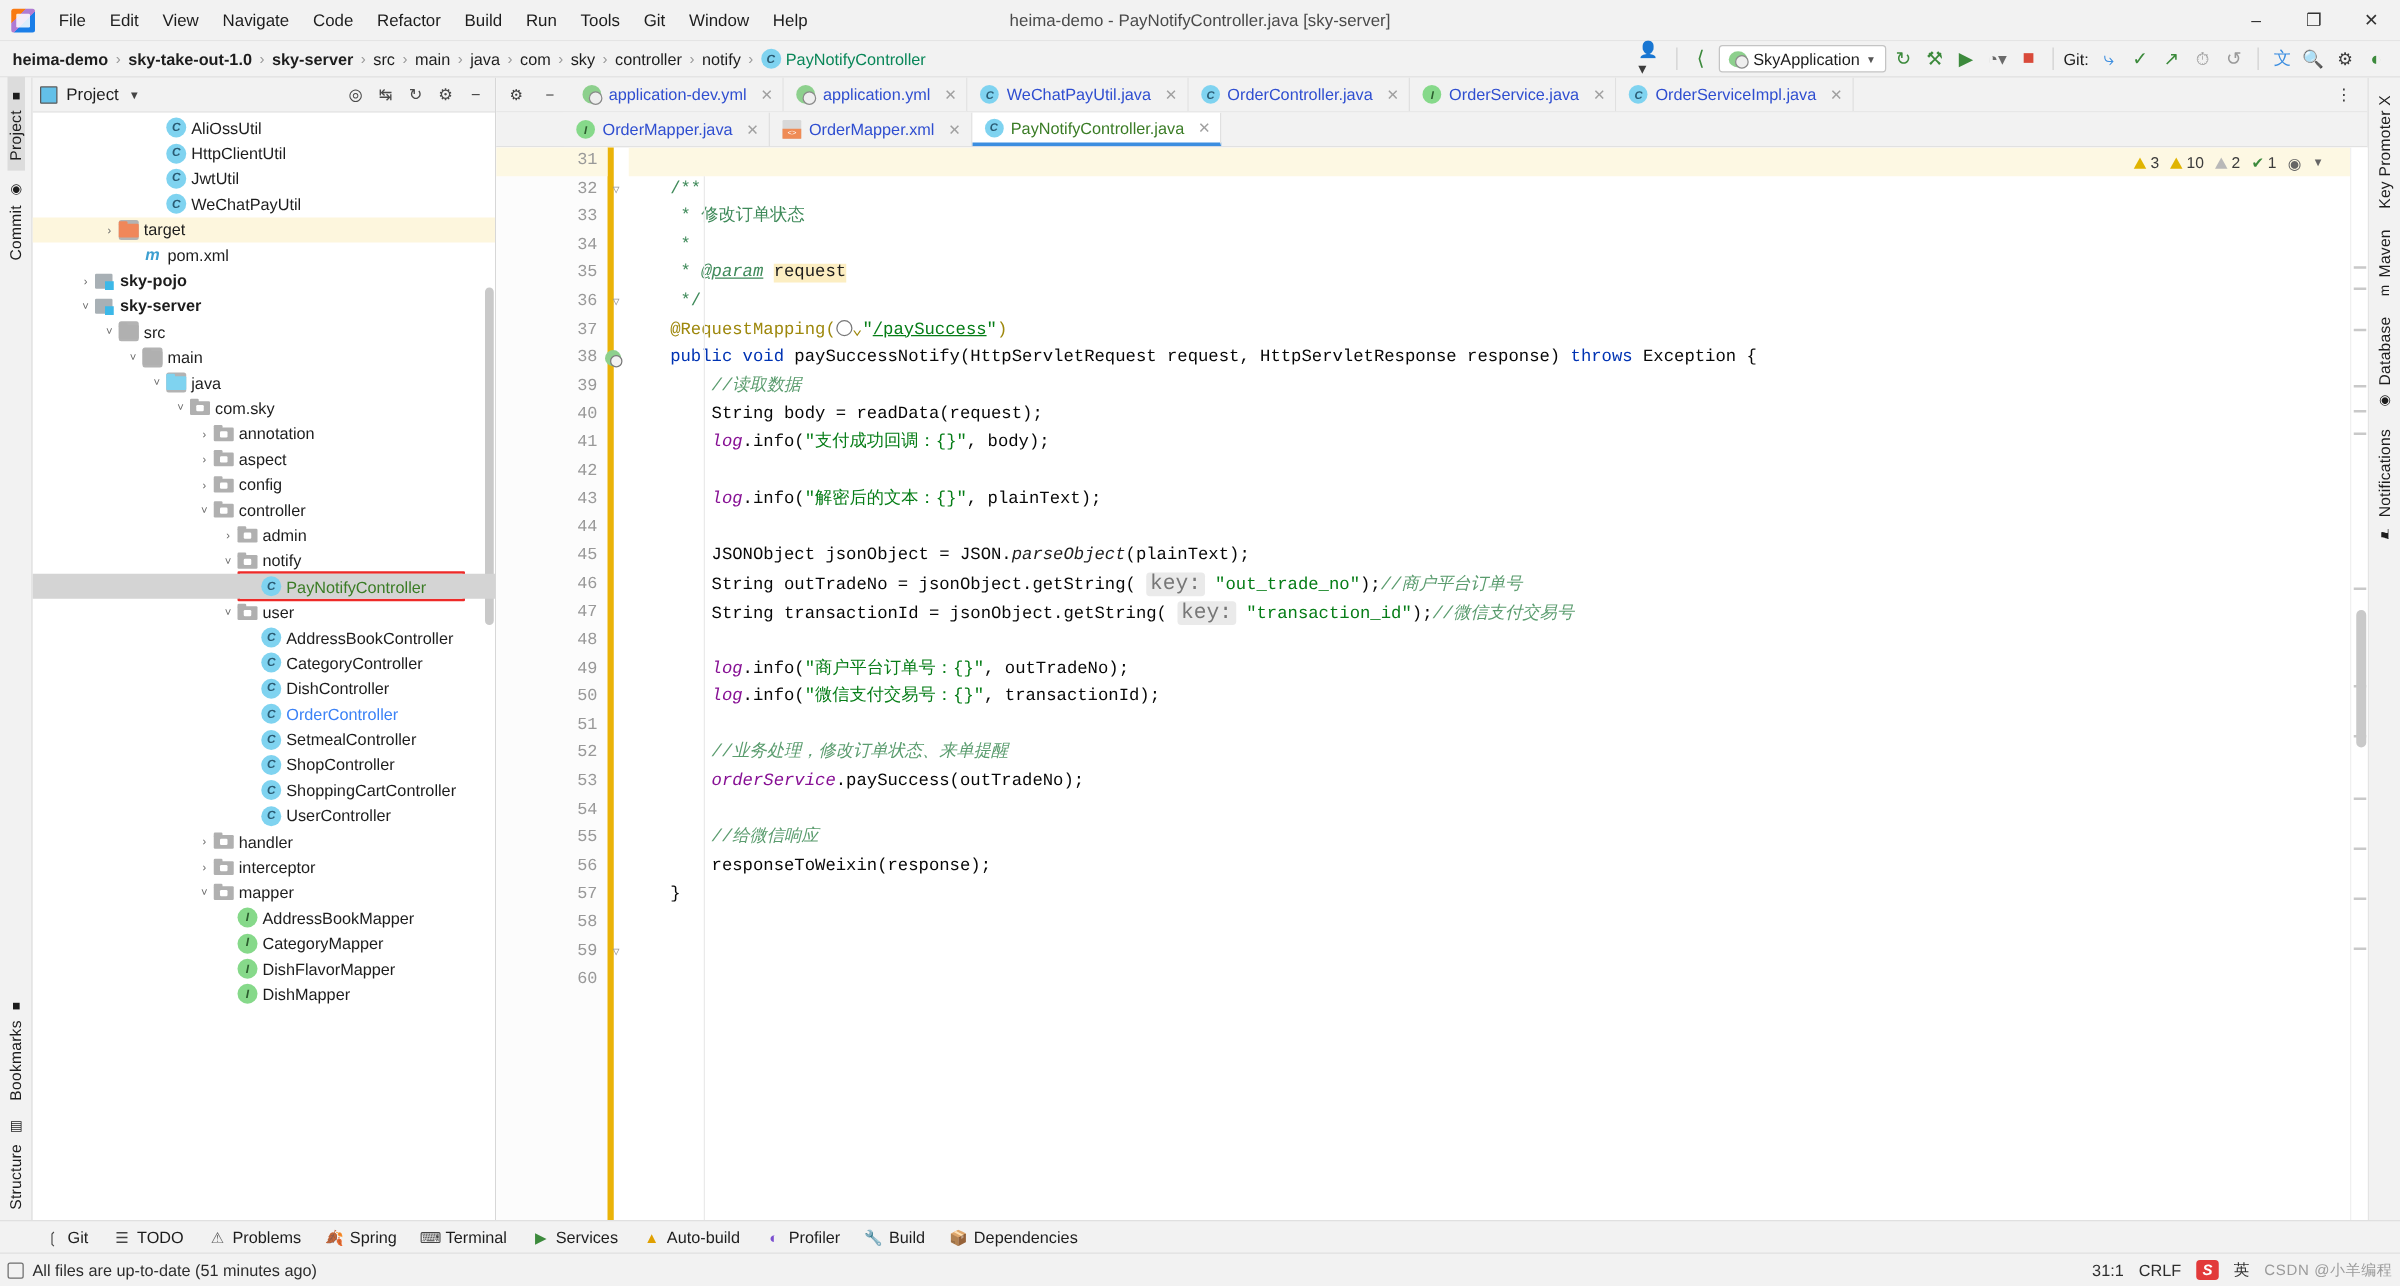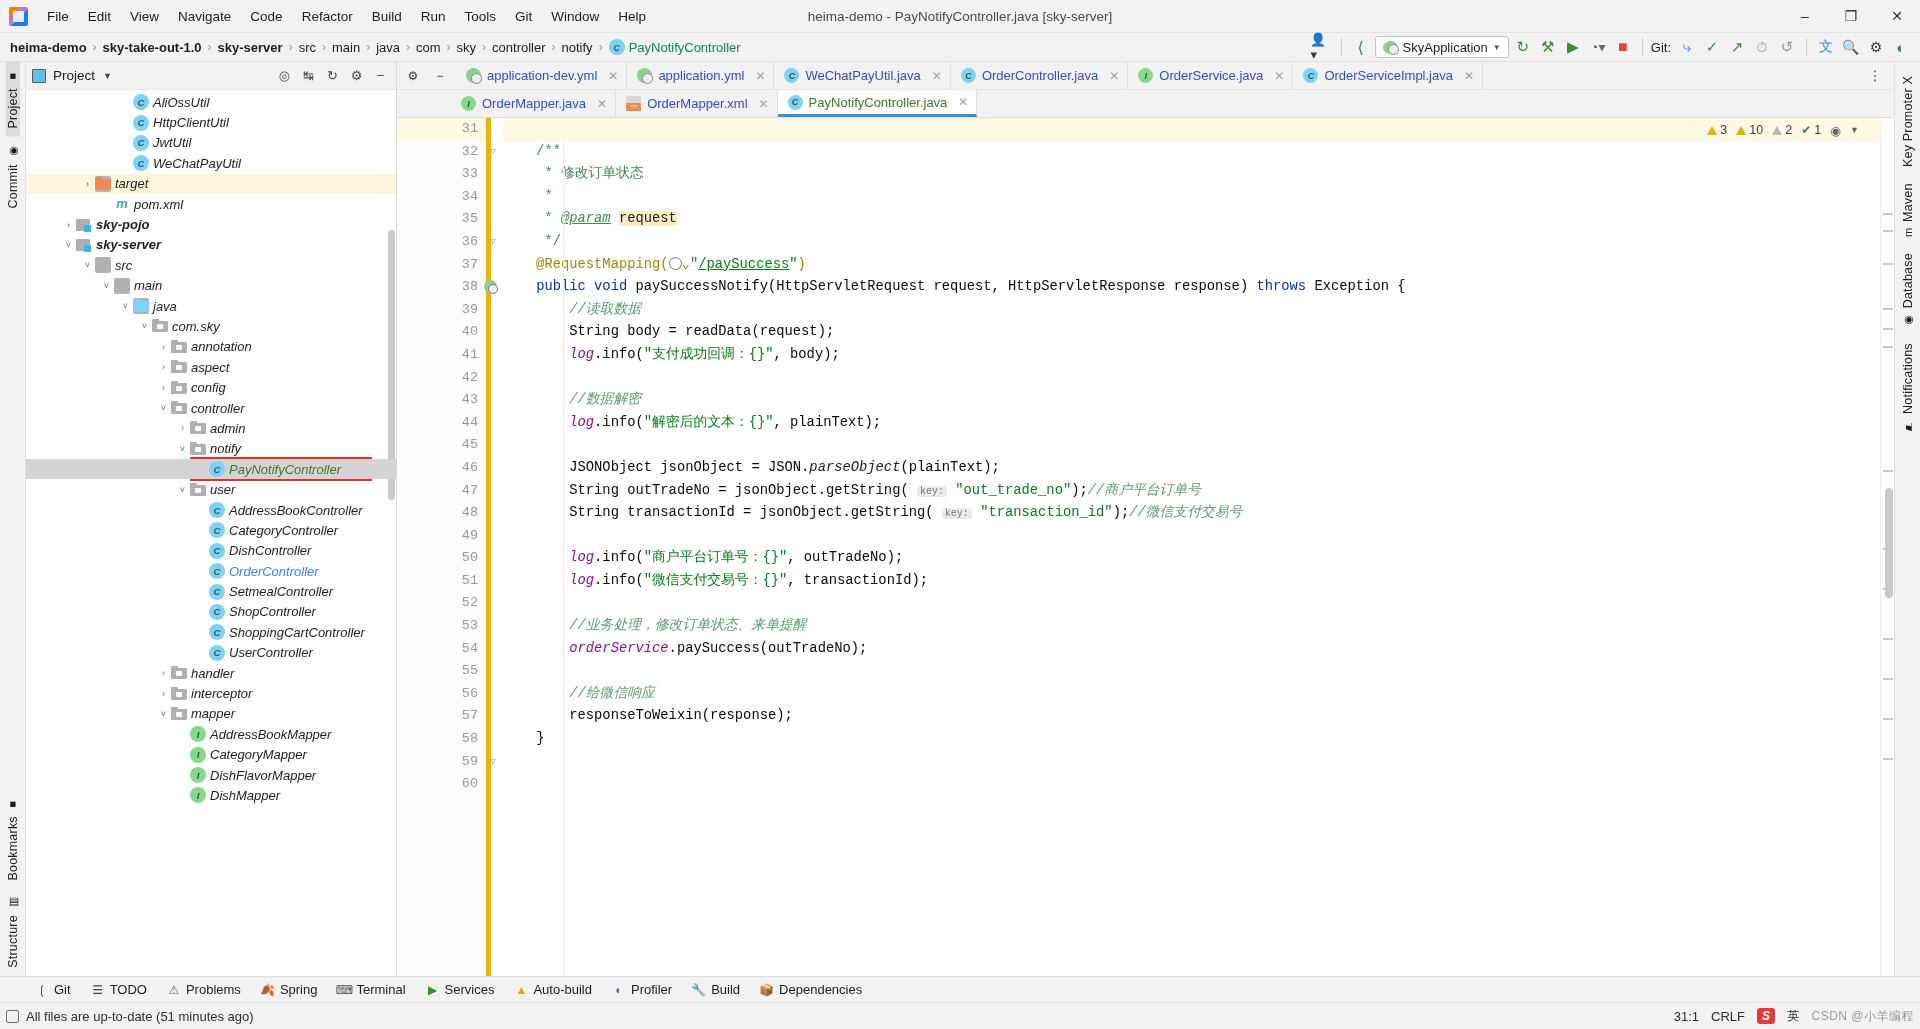--- a/index.html
+++ b/index.html
@@ -108,21 +108,21 @@
 
   .tree { flex: 1; overflow: hidden; position: relative; padding-top: 2px; }
   .tree-row {
     height: 20.4px; display: flex; align-items: center; font-size: 13px; color: #1d1d1d;
     white-space: nowrap; position: relative; padding-right: 4px;
   }
   .tree-row.hl-yellow { background: #fdf6dd; }
   .tree-row.hl-grey { background: #d4d4d4; }
   .arrow { width: 15px; text-align: center; font-size: 9px; color: #666; flex: 0 0 15px; }
   .arrow.none { color: transparent; }
-  .tnode-label { margin-left: 4px; font-style: italic; }
+  .tnode-label { margin-left: 4px; }
   .tnode-label.bold { font-weight: bold; }
   .tnode-label.green { color: #3a7c25; }
   .tnode-label.blue { color: #3b82f6; }
 
   
   .ic { width: 16px; height: 16px; flex: 0 0 16px; display: inline-block; position: relative; }
   .ic-class {
     border-radius: 50%; background: #7fd3f0; color: #2a5b73; font-size: 9.5px;
     display: flex; align-items: center; justify-content: center; font-weight: bold; font-style: italic;
   }
@@ -230,21 +230,21 @@
   .doc { color: #3f8a5a; }
   .docp { color: #3f8a5a; font-style: italic; text-decoration: underline; }
   .str { color: #067d17; }
   .ann { color: #9e880d; }
   .fld { color: #871094; font-style: italic; }
   .ital { color: #1d1d1d; font-style: italic; }
   .plain { color: #080808; }
   .hlbg { background: #fceec2; }
   .lnk { color: #067d17; text-decoration: underline; }
   .hint {
-    background: #eaeaea; color: #777; border-radius: 3px; padding: 0 3px; font-size: 10px;
+    background: #eaeaea; color: #777; border-radius: 3px; padding: 0 3px; font-size: 17px;
   }
   .globe {
     display: inline-block; width: 13px; height: 13px; border: 1.3px solid #777; border-radius: 50%;
     position: relative; vertical-align: -2px;
   }
 
   
   .inspect {
     position: absolute; right: 26px; top: 0; height: 24px; display: flex; align-items: center;
     gap: 9px; padding: 0 9px; font-size: 12.5px; z-index: 5;
@@ -747,21 +747,20 @@
             <div class="cline"><span class="doc">     * 修改订单状态</span></div>
             <div class="cline"><span class="doc">     *</span></div>
             <div class="cline"><span class="doc">     * </span><span class="docp">@param</span><span class="doc"> </span><span class="hlbg">request</span></div>
             <div class="cline"><span class="doc">     */</span></div>
             <div class="cline"><span class="ann">    @RequestMapping(</span><span class="globe"></span><span class="ann">⌄</span><span class="str">"</span><span class="lnk">/paySuccess</span><span class="str">"</span><span class="ann">)</span></div>
             <div class="cline">    <span class="kw">public void</span> <span class="plain">paySuccessNotify(HttpServletRequest request, HttpServletResponse response) </span><span class="kw">throws</span><span class="plain"> Exception {</span></div>
             <div class="cline">        <span class="cmz">//读取数据</span></div>
             <div class="cline">        <span class="plain">String body = readData(request);</span></div>
             <div class="cline">        <span class="fld">log</span><span class="plain">.info(</span><span class="str">"支付成功回调：{}"</span><span class="plain">, body);</span></div>
             <div class="cline">&nbsp;</div>
-            <div class="cline">        <span class="cmz">//数据解密</span></div>
             <div class="cline">        <span class="fld">log</span><span class="plain">.info(</span><span class="str">"解密后的文本：{}"</span><span class="plain">, plainText);</span></div>
             <div class="cline">&nbsp;</div>
             <div class="cline">        <span class="plain">JSONObject jsonObject = JSON.</span><span class="ital">parseObject</span><span class="plain">(plainText);</span></div>
             <div class="cline">        <span class="plain">String outTradeNo = jsonObject.getString(</span> <span class="hint">key:</span> <span class="str">"out_trade_no"</span><span class="plain">);</span><span class="cmz">//商户平台订单号</span></div>
             <div class="cline">        <span class="plain">String transactionId = jsonObject.getString(</span> <span class="hint">key:</span> <span class="str">"transaction_id"</span><span class="plain">);</span><span class="cmz">//微信支付交易号</span></div>
             <div class="cline">&nbsp;</div>
             <div class="cline">        <span class="fld">log</span><span class="plain">.info(</span><span class="str">"商户平台订单号：{}"</span><span class="plain">, outTradeNo);</span></div>
             <div class="cline">        <span class="fld">log</span><span class="plain">.info(</span><span class="str">"微信支付交易号：{}"</span><span class="plain">, transactionId);</span></div>
             <div class="cline">&nbsp;</div>
             <div class="cline">        <span class="cmz">//业务处理，修改订单状态、来单提醒</span></div>

